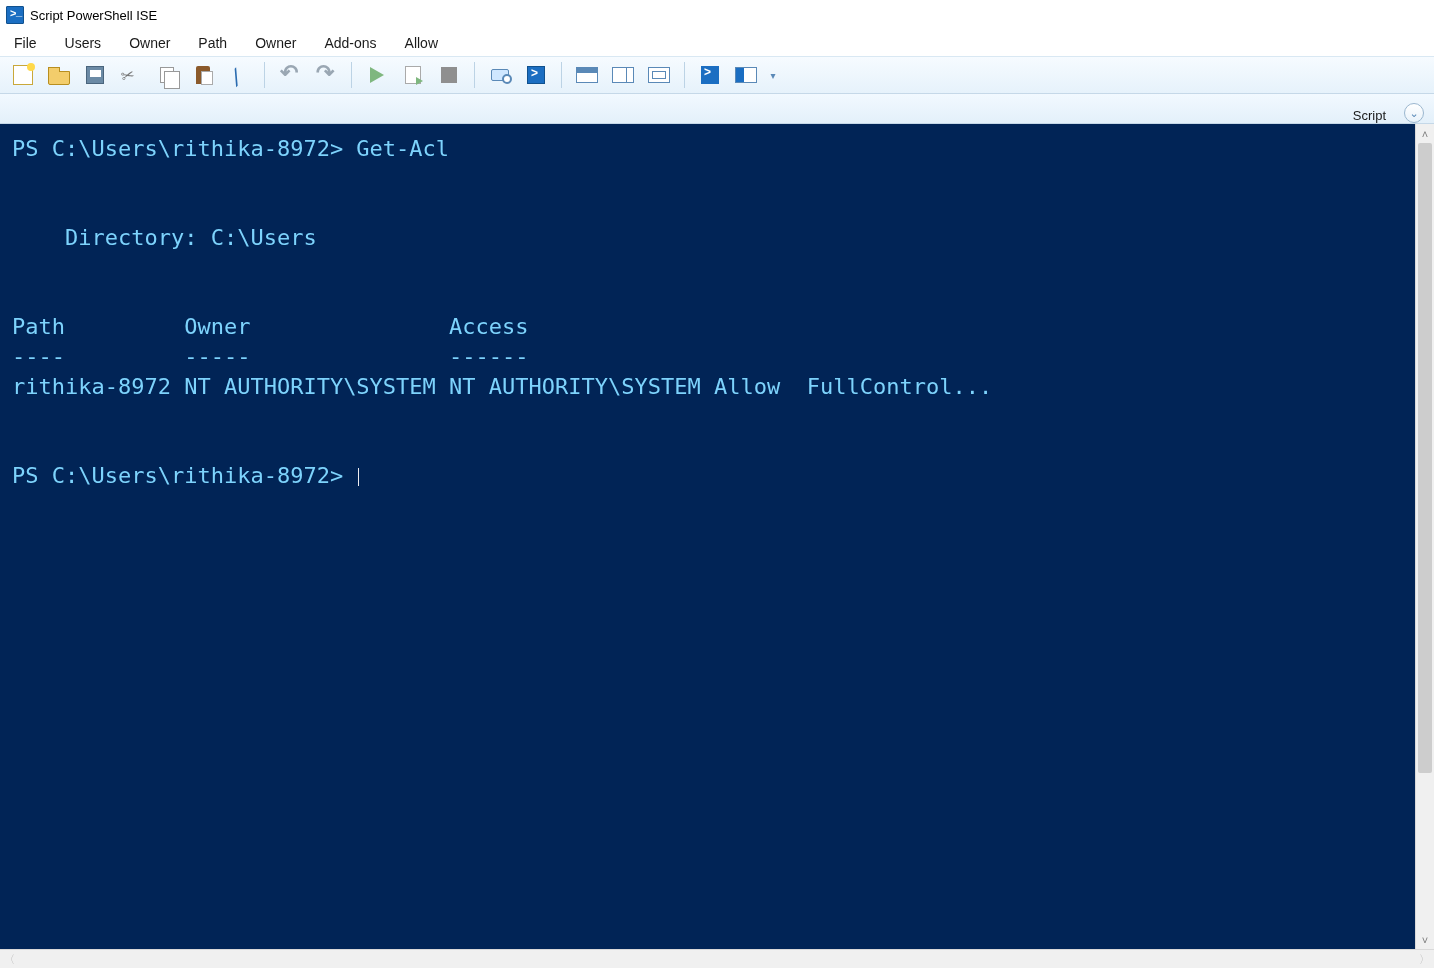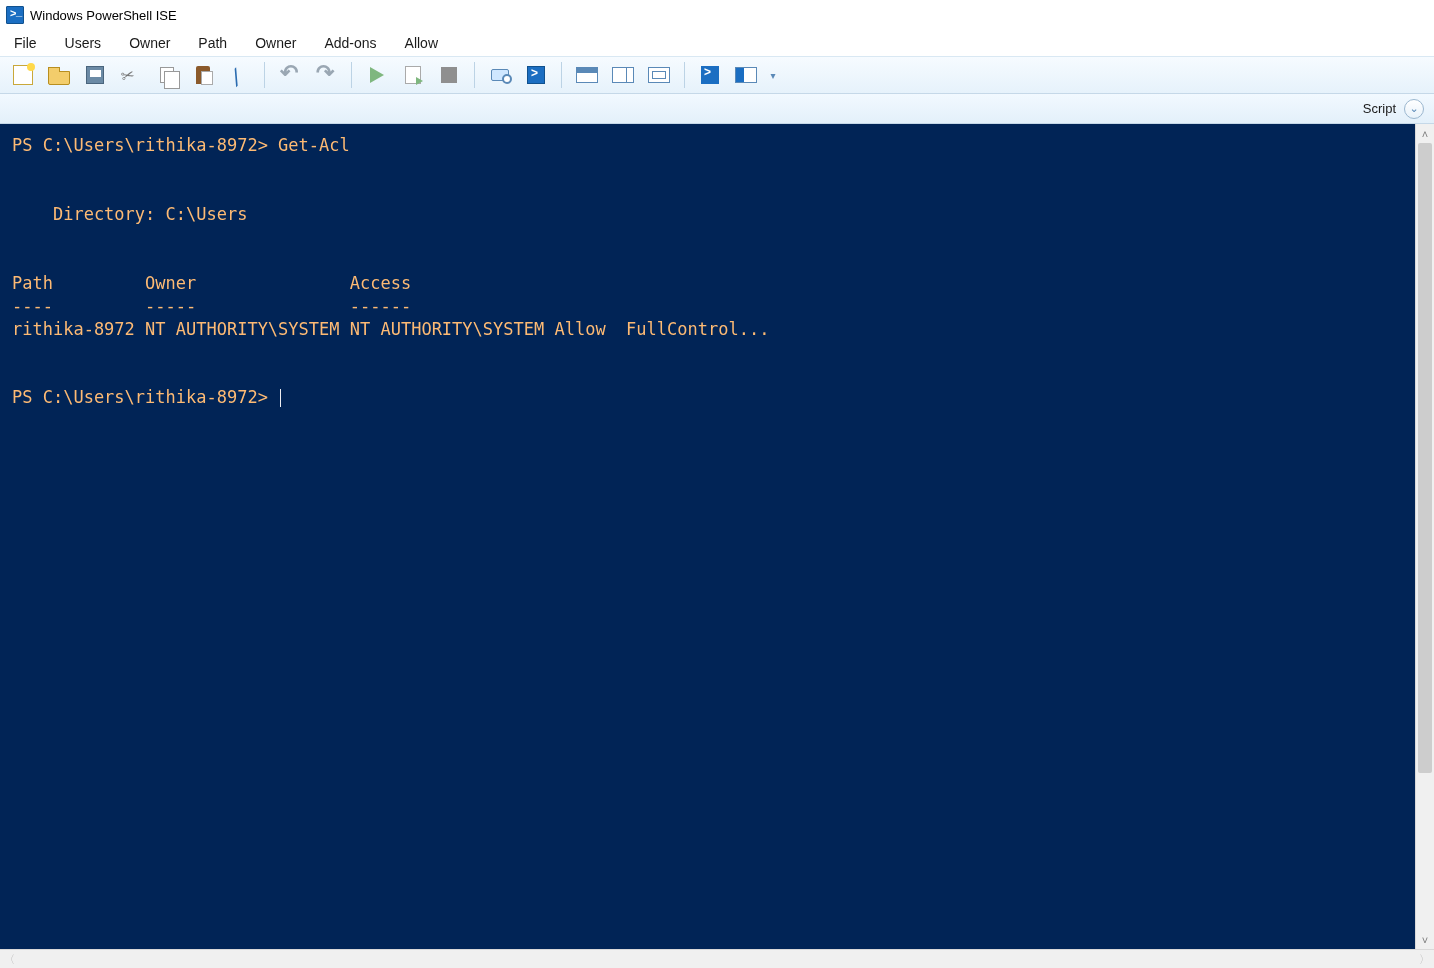--- a/index.html
+++ b/index.html
@@ -109,43 +109,43 @@
   .i-cmd::after{content:">";color:#fff;position:absolute;left:3px;top:-1px;font-size:12px;font-weight:bold;}
   .i-cmdpane{width:22px;height:16px;border:1.5px solid #5a89b7;background:#fff;}
   .i-cmdpane::before{content:"";position:absolute;left:0;top:0;bottom:0;width:8px;background:#1b6ec2;}
   .i-droparrow{color:#5a89b7;font-size:10px;}
 
   .scriptbar {
     height: 30px;
     background: linear-gradient(#f2f9ff,#e3f0fa);
     border-bottom: 1px solid #c5d8e8;
     display: flex;
-    align-items: center;
+    align-items: flex-end;
     justify-content: flex-end;
     padding: 0 10px;
-    gap: 8px;
+    gap: 18px;
     font-size: 13px;
     color: #1a1a1a;
   }
   .scriptbar .expander {
     width: 20px; height: 20px;
     border: 1px solid #9bb7cf;
     border-radius: 50%;
     background: linear-gradient(#fff,#e8f2fa);
     display:flex;align-items:center;justify-content:center;
     color:#5a89b7;
     cursor:default;
   }
   .console-wrap { flex:1; display:flex; position:relative; }
   .console {
     flex: 1;
     background: #012456;
-    color: #fdba74;
+    color: #7dd3fc;
     font-family: Consolas, "Lucida Console", monospace;
-    font-size: 17px;
+    font-size: 22px;
     line-height: 1.35;
     padding: 10px 12px;
     white-space: pre;
     overflow: hidden;
   }
   .vscroll {
     width: 19px;
     background: #f0f0f0;
     border-left: 1px solid #d9d9d9;
     display:flex; flex-direction:column; justify-content:space-between;
@@ -162,21 +162,21 @@
     display:flex;justify-content:space-between;align-items:center;
   }
   .hscrollbar .harrow{width:19px;text-align:center;color:#bdbdbd;font-size:11px;cursor:default;}
   .cursor{display:inline-block;width:1px;height:18px;background:#eeedf0;vertical-align:middle;margin-left:2px;}
 </style>
 </head>
 <body>
 
 <div class="titlebar">
   <span class="appicon"></span>
-  <span class="title">Windows PowerShell ISE</span>
+  <span class="title">Script PowerShell ISE</span>
 </div>
 
 <div class="menubar">
   <span class="menuitem">File</span>
   <span class="menuitem">Users</span>
   <span class="menuitem">Owner</span>
   <span class="menuitem">Path</span>
   <span class="menuitem">Owner</span>
   <span class="menuitem">Add-ons</span>
   <span class="menuitem">Allow</span>

